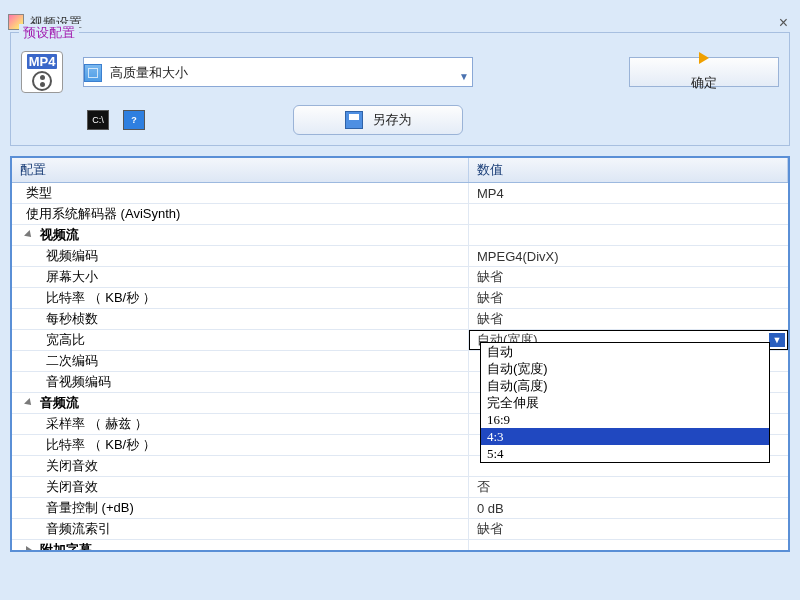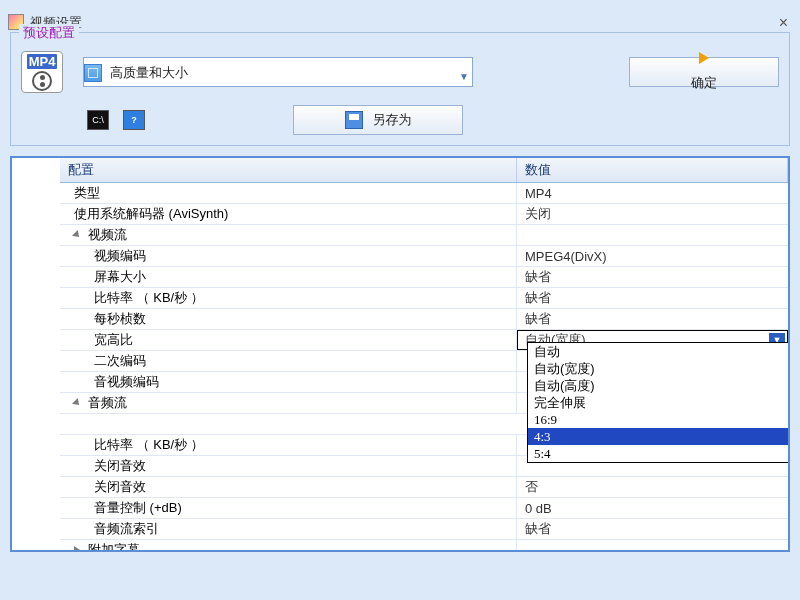--- a/index.html
+++ b/index.html
@@ -31,42 +31,42 @@
     .btn-ok { margin-left: auto; flex-direction: column; }
     .arrow-right { width:0; height:0; border-top:6px solid transparent; border-bottom:6px solid transparent; border-left:10px solid #f0a000; }
     .save-icon { width:18px; height:18px; background:#4e8fe2; border:1px solid #2e62a8; position:relative; }
     .save-icon::after { content:""; position:absolute; top:2px; left:3px; right:3px; height:6px; background:#fff; }
     
     .preset-row2 { display:flex; align-items:center; gap:14px; padding-left: 66px; }
     .tiny-ic { width:22px; height:20px; border:1px solid #555; display:flex; align-items:center; justify-content:center; font-size:9px; cursor:pointer; }
     .tiny-ic.term { background:#111; color:#fff; }
     .tiny-ic.help { background:#2e7fe0; color:#fff; font-weight:bold; }
     .preset-row2 .spacer { width: 120px; }
-    .save-as { min-width: 170px; }
-    
-    .grid-wrap { margin: 10px; border: 2px solid #5a8fd6; background: #fff; height: 396px; overflow: hidden; position: relative; padding-left: 48px; }
+    .save-as { min-width: 170px; border-radius: 6px; }
+    
+    .grid-wrap { margin: 10px; border: 2px solid #5a8fd6; background: #fff; height: 396px; overflow: hidden; position: relative; }
     .grid-header { display:flex; background: linear-gradient(#f3f6fb,#dde7f5); border-bottom:1px solid #9db9df; }
     .grid-header > div { padding: 3px 8px; border-right:1px solid #bcd0eb; color:#1a3e77; }
     .grid-header .col-l { flex: 0 0 457px; }
     .grid-header .col-r { flex: 1; }
     
     .grid-body { overflow-y:auto; height: calc(100% - 24px); }
     .grow { display:flex; border-bottom:1px solid #e0e8f3; min-height:21px; }
     .cell-l { flex:0 0 457px; padding:1px 6px 1px 14px; border-right:1px solid #e0e8f3; display:flex; align-items:center; gap:4px; }
     .cell-r { flex:1; padding:1px 8px; display:flex; align-items:center; color:#333; position:relative; }
     .indent1 { padding-left: 34px !important; }
-    .group { font-weight: normal; }
+    .group { font-weight: bold; }
     .tgl { display:inline-block; width:0; height:0; border-top:4px solid transparent; border-bottom:4px solid transparent; border-left:6px solid #7a7a7a; margin-right:4px; transform: rotate(45deg); }
     .tgl.close { transform: none; }
     
     .grow.sel .cell-l, .grow.sel .cell-r { background:#fff; }
     .grow.sel .cell-r { border:1px solid #000; padding:0 7px; }
     .grow.sel .chev2 { color:#fff; background:#2a5fbf; width:16px; text-align:center; font-size:9px; position:absolute; right:2px; top:2px; bottom:2px; display:flex; align-items:center; justify-content:center; }
     
-    .dropdown { position:absolute; left:468px; top: 184px; width: 268px; background:#fff; border:1px solid #000; z-index:5;margin-left:47px; }
+    .dropdown { position:absolute; left:468px; top: 184px; width: 290px; background:#fff; border:1px solid #000; z-index:5; }
     .dropdown .opt { padding:0px 6px; line-height:17px; color:#000; }
     .dropdown .opt.selop { background:#2048c0; color:#fff; }
     .dropdown .opt.raw { font-family: Liberation Serif, serif; }
   </style>
 </head>
 <body>
 
 <div class="titlebar">
   <div class="icon"></div>
   <div class="title">视频设置</div>
@@ -114,23 +114,20 @@
           <span>类型</span>
         </div>
         <div class="cell-r">
           <span>MP4</span>
         </div>
       </div>
       <div class="grow">
         <div class="cell-l">
           <span>使用系统解码器 (AviSynth)</span>
         </div>
-        <div class="cell-r">
-          <span>关闭</span>
-        </div>
       </div>
       <div class="grow">
         <div class="cell-l group">
           <span class="tgl"></span>
           <span>视频流</span>
         </div>
         <div class="cell-r">
           <span></span>
         </div>
       </div>
@@ -194,20 +191,23 @@
       <div class="grow">
         <div class="cell-l group">
           <span class="tgl"></span>
           <span>音频流</span>
         </div>
         <div class="cell-r">
           <span></span>
         </div>
       </div>
       <div class="grow">
+        <div class="cell-l indent1">
+          <span>采样率 （ 赫兹 ）</span>
+        </div>
         <div class="cell-r">
           <span></span>
         </div>
       </div>
       <div class="grow">
         <div class="cell-l indent1">
           <span>比特率 （ KB/秒 ）</span>
         </div>
         <div class="cell-r">
           <span></span>

